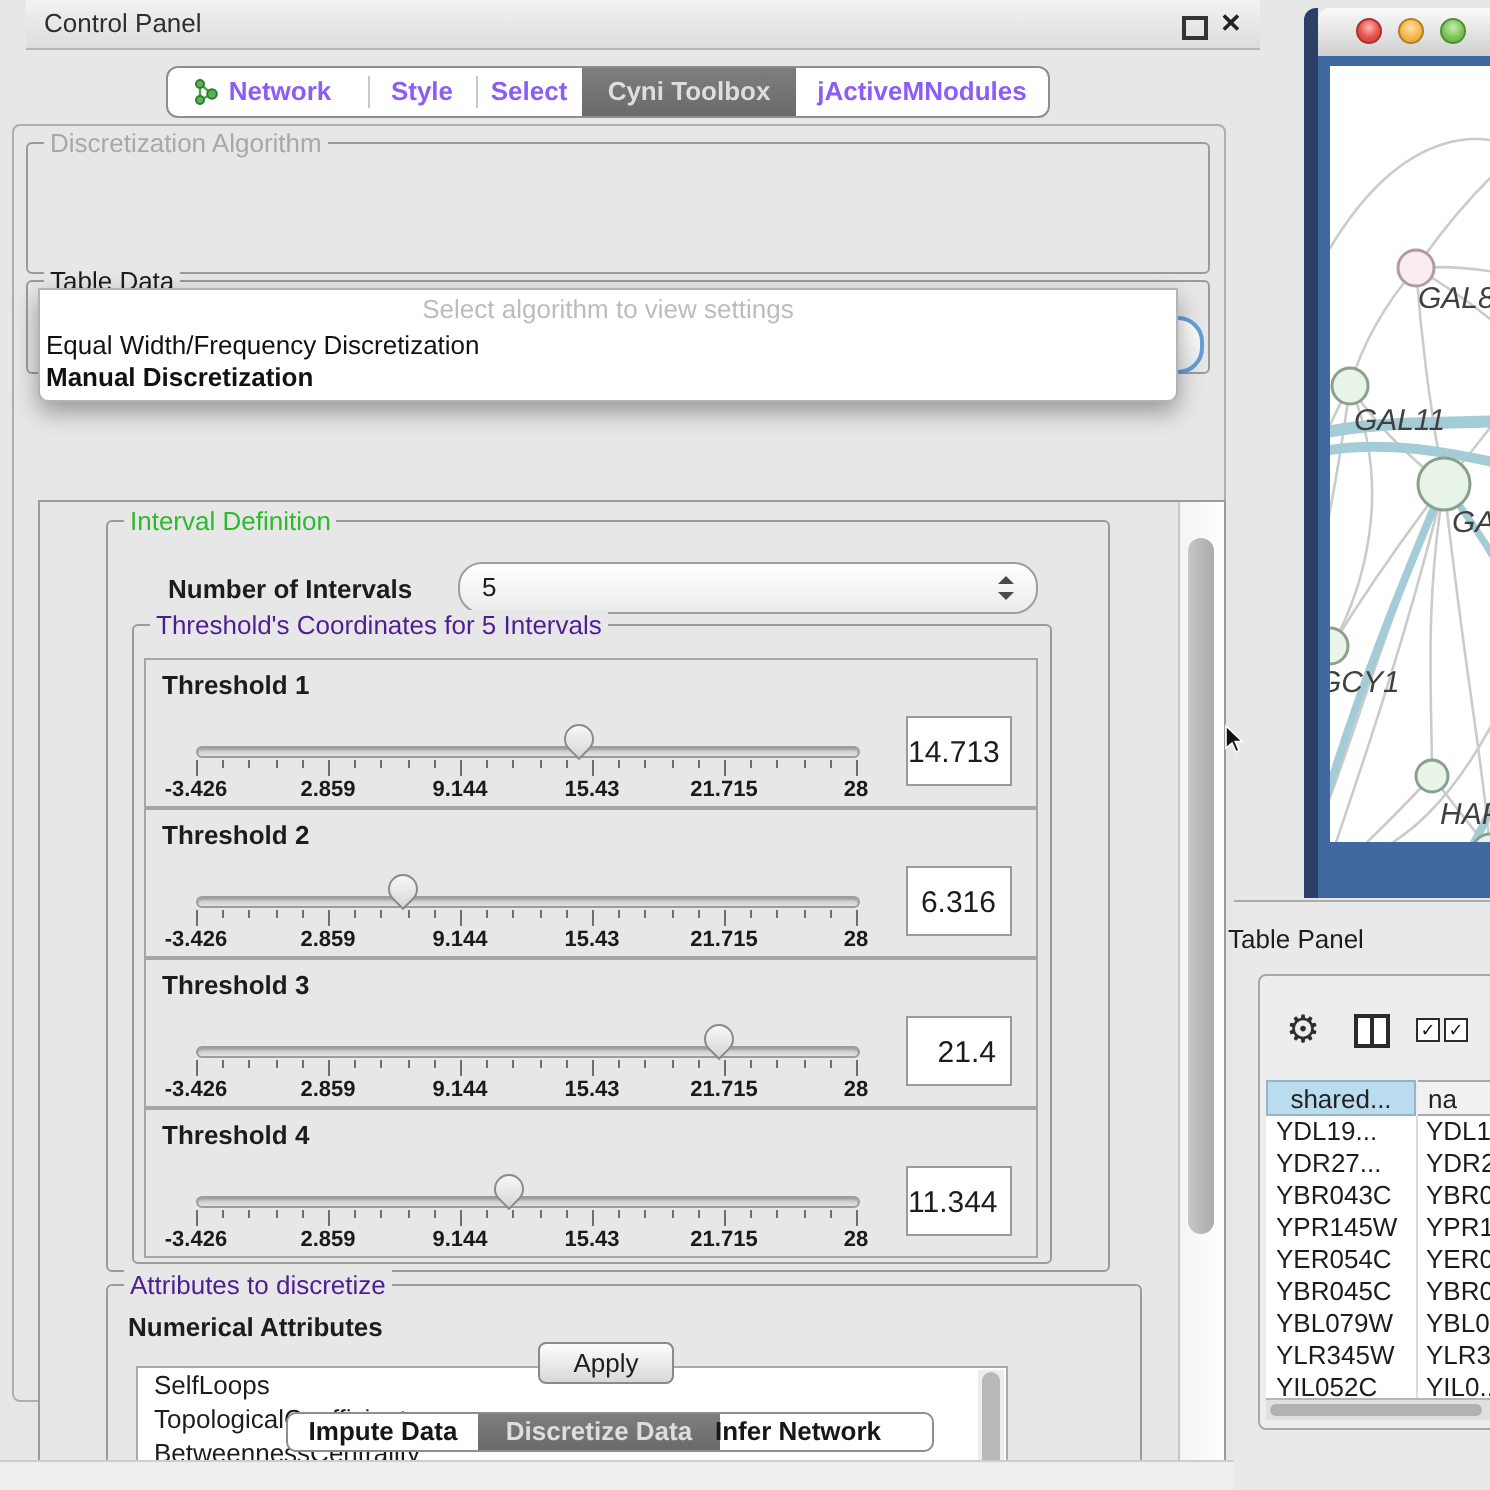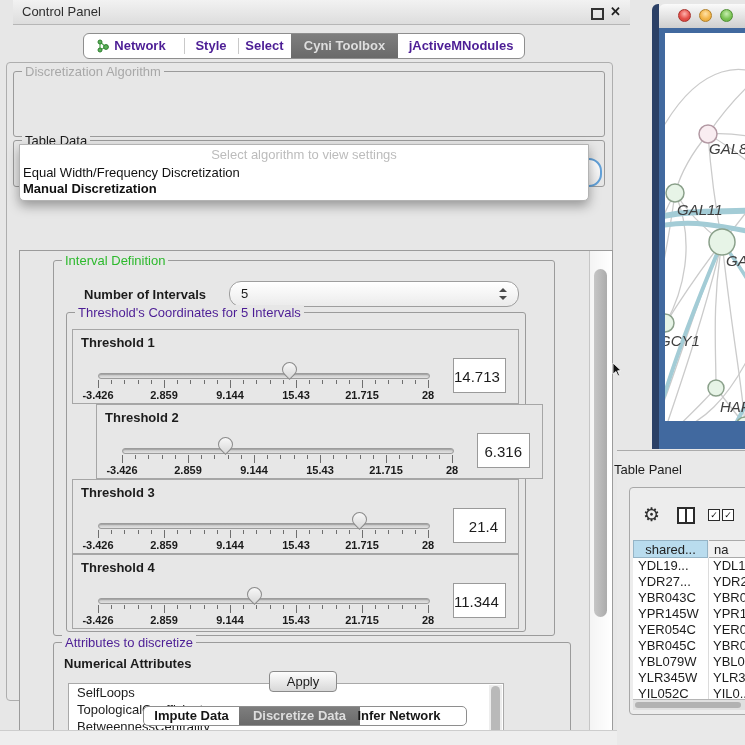--- a/index.html
+++ b/index.html
@@ -10,21 +10,21 @@
   
   #titlebar{left:0;top:0;width:617px;height:24px;background:linear-gradient(#f2f2f2,#dddddd);
             border-bottom:1px solid #b6b6b6;margin-left:13px;}
   #titlebar-label{left:9px;top:0;line-height:24px;color:#2e2e2e;}
   #float-icon{left:578px;top:8px;width:9px;height:8px;border:2px solid #333;}
   #close-icon{left:597px;top:4px;font-size:13px;font-weight:bold;color:#222;line-height:16px;}
 
   
   #top-tabs{left:83px;top:33px;width:440px;height:24px;background:#fff;border:1px solid #8e8e8e;
             border-radius:6px;overflow:hidden;}
-  .tab{position:absolute;top:0;height:24px;line-height:24px;text-align:center;font-weight:bold;color:#4c1d95;}
+  .tab{position:absolute;top:0;height:24px;line-height:24px;text-align:center;font-weight:bold;color:#8b5cf6;}
   .tab.selected{background:linear-gradient(#7e7e7e,#6a6a6a);color:#dedede;}
   .tabsep{position:absolute;top:4px;width:1px;height:16px;background:#c9c9c9;}
   #nettab-icon{position:absolute;left:12px;top:5px;}
 
   
   #outer{left:6px;top:62px;width:605px;height:637px;border:1px solid #aeaeae;border-radius:4px;background:#e7e7e7;}
 
   .group{position:absolute;border:1px solid #9b9b9b;border-radius:3px;}
   .gtitle{position:absolute;top:-8px;left:8px;background:#e7e7e7;padding:0 3px;white-space:nowrap;}
   .gtitle.green{color:#2db92d;}
@@ -212,21 +212,21 @@
               <div class="tick" style="left: 355px; top: 50px; height: 8px;"></div>
               <div class="tick-label" style="left: -5px; top: 59px;">-3.426</div>
               <div class="tick-label" style="left: 61px; top: 59px;">2.859</div>
               <div class="tick-label" style="left: 127px; top: 59px;">9.144</div>
               <div class="tick-label" style="left: 193px; top: 59px;">15.43</div>
               <div class="tick-label" style="left: 259px; top: 59px;">21.715</div>
               <div class="tick-label" style="left: 325px; top: 59px;">28</div>
               <div class="thr-pin" style="left: 208.975px;"></div>
               <div class="thr-value">14.713</div>
             </div>
-            <div class="thr-panel" style="top: 91px; margin-left: 24px;">
+            <div class="thr-panel" style="top: 91px;">
               <div class="thr-title">Threshold 2</div>
               <div class="thr-track"></div>
               <div class="tick" style="left: 25px; top: 50px; height: 8px;"></div>
               <div class="tick" style="left: 38.2px; top: 50px; height: 4px;"></div>
               <div class="tick" style="left: 51.4px; top: 50px; height: 4px;"></div>
               <div class="tick" style="left: 64.6px; top: 50px; height: 4px;"></div>
               <div class="tick" style="left: 77.8px; top: 50px; height: 4px;"></div>
               <div class="tick" style="left: 91px; top: 50px; height: 8px;"></div>
               <div class="tick" style="left: 104.2px; top: 50px; height: 4px;"></div>
               <div class="tick" style="left: 117.4px; top: 50px; height: 4px;"></div>

